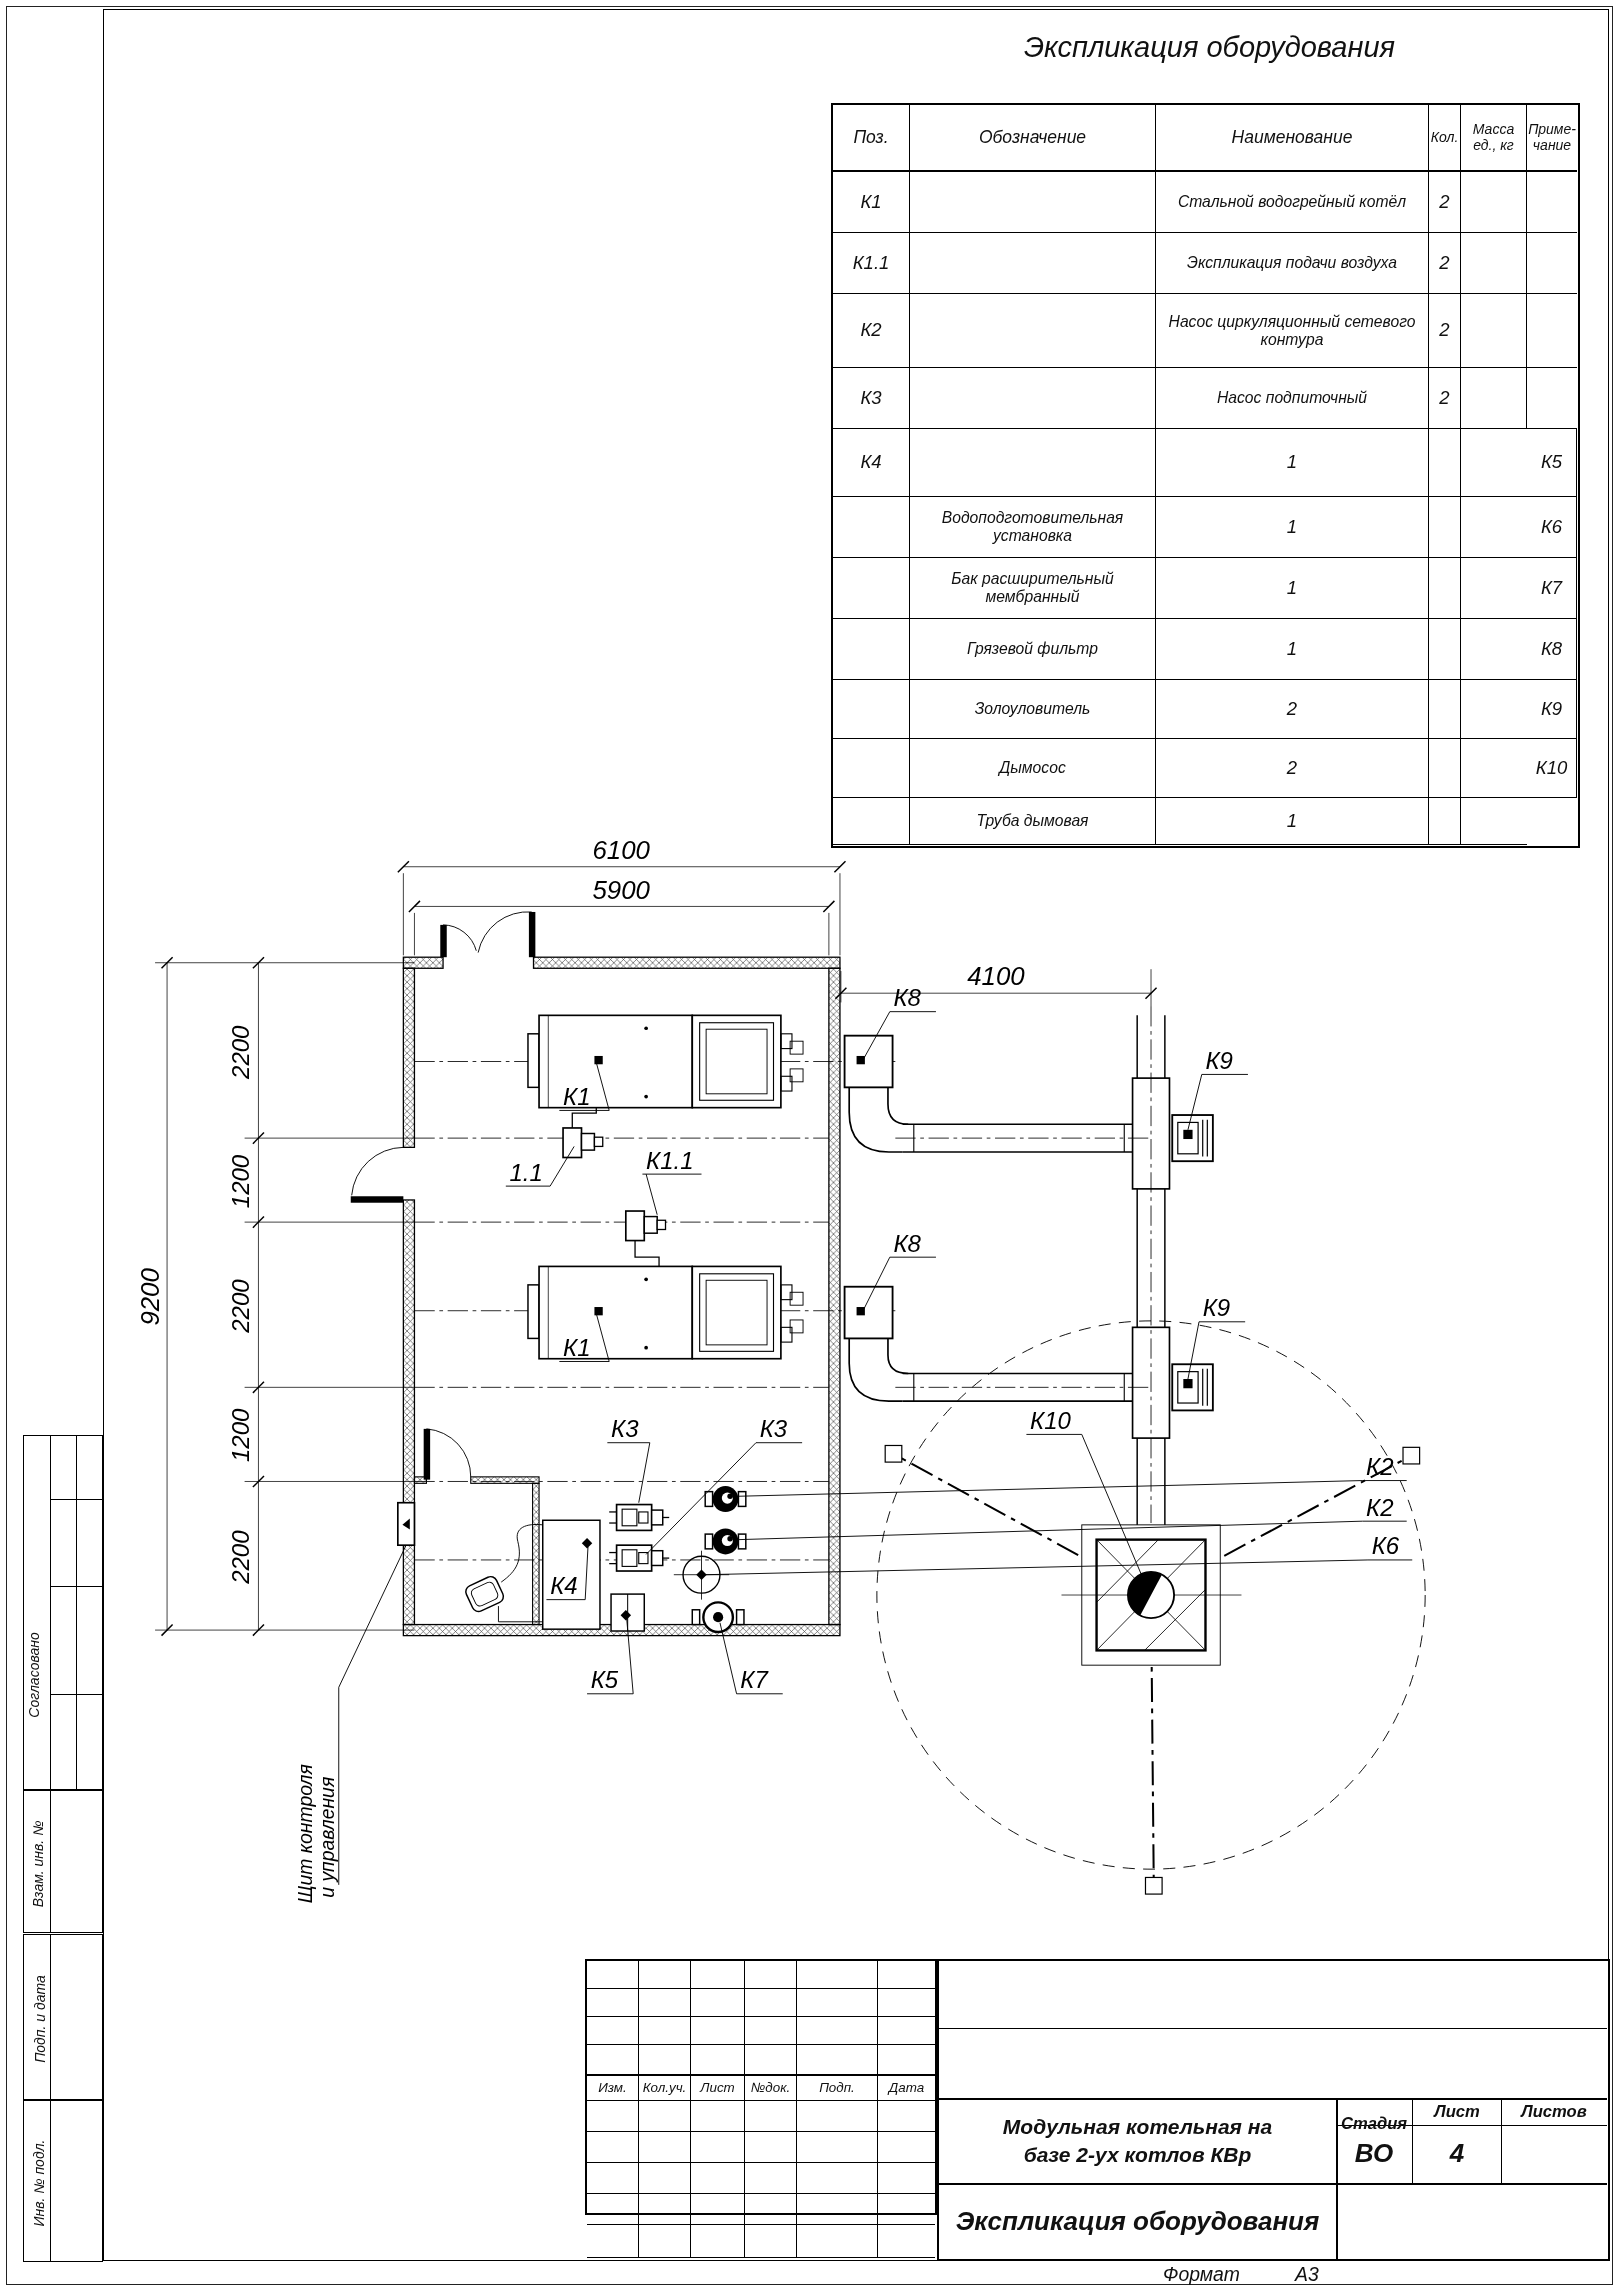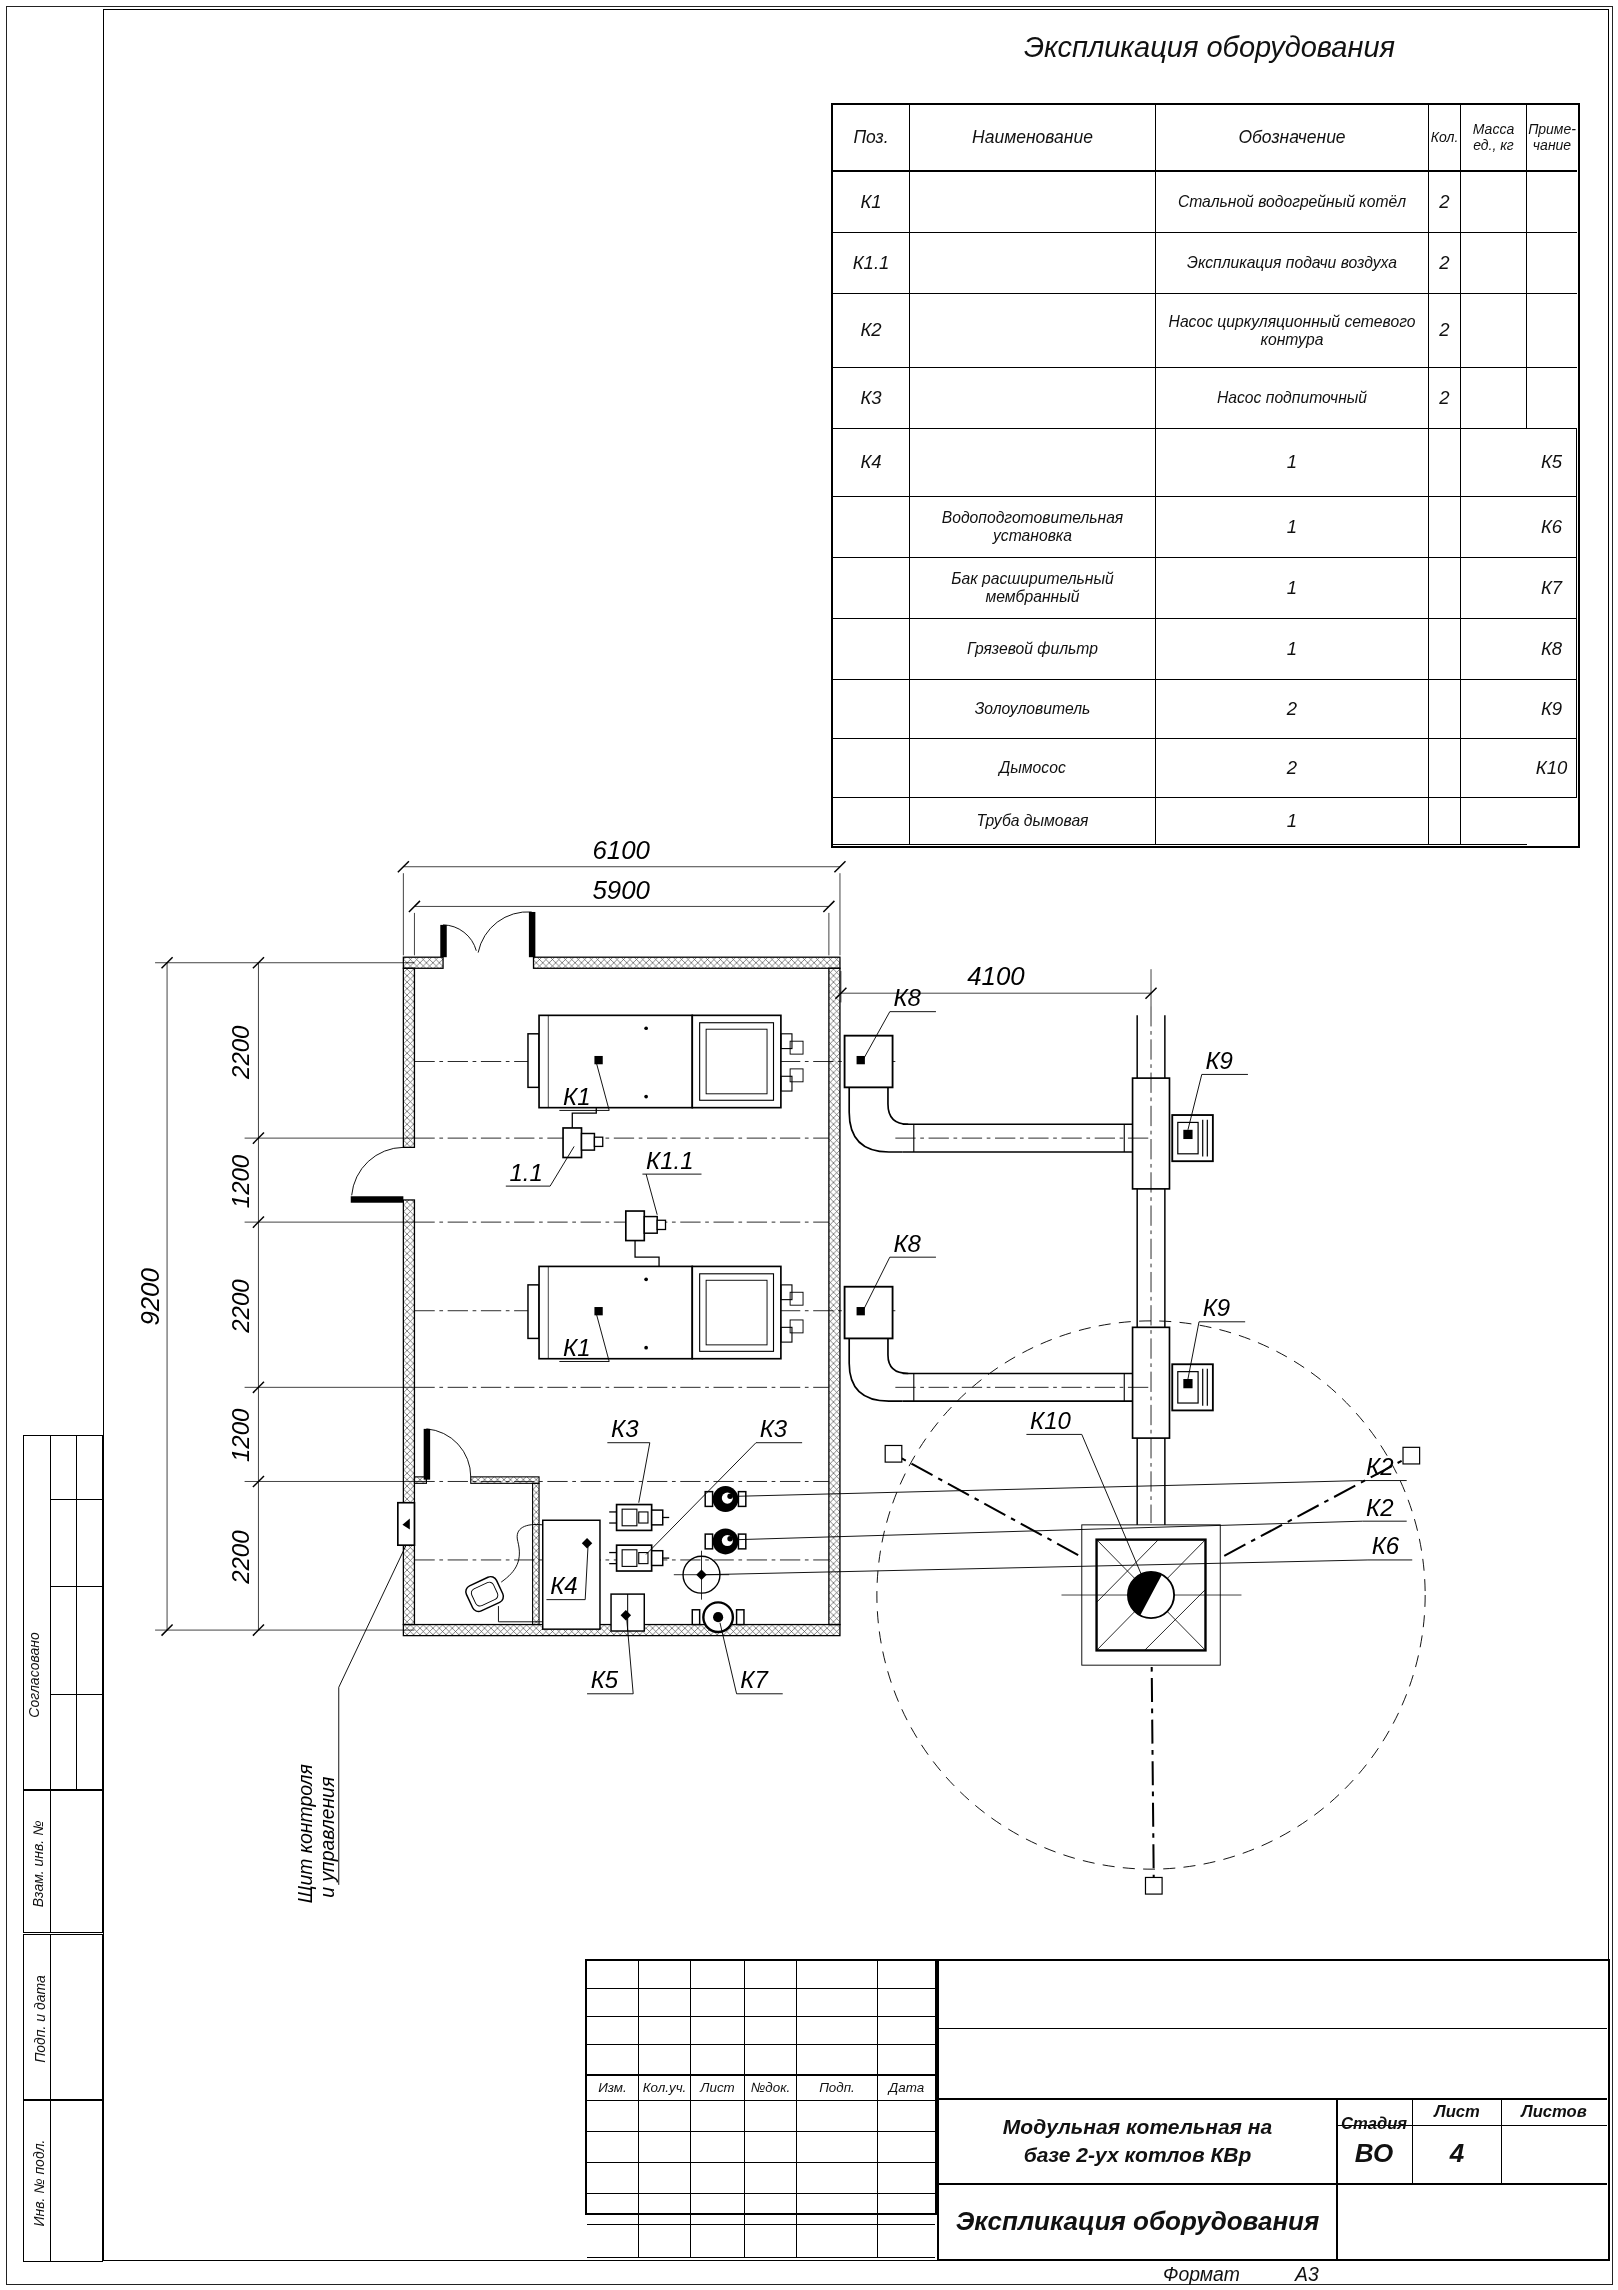--- a/index.html
+++ b/index.html
@@ -402,22 +402,22 @@
         <line x1="798" y1="1835" x2="848" y2="1835" stroke="#000" stroke-width="1"></line>
         <line x1="798" y1="1835" x2="780" y2="1758" stroke="#000" stroke-width="1"></line>
       </g>
     </g>
   </svg>
 
   <div id="spec-title" class="abs it">Экспликация оборудования</div>
 
   <div id="spec" class="abs">
     <div class="cell hdr">Поз.</div>
+    <div class="cell hdr">Обозначение</div>
     <div class="cell hdr">Наименование</div>
-    <div class="cell hdr">Обозначение</div>
     <div class="cell hdr hsm">Кол.</div>
     <div class="cell hdr hsm">
       <span>Масса</span>
         <span>ед., кг</span>
     </div>
     <div class="cell hdr hsm lastcol">
       <span>Приме-</span>
         <span>чание</span>
     </div>
 

